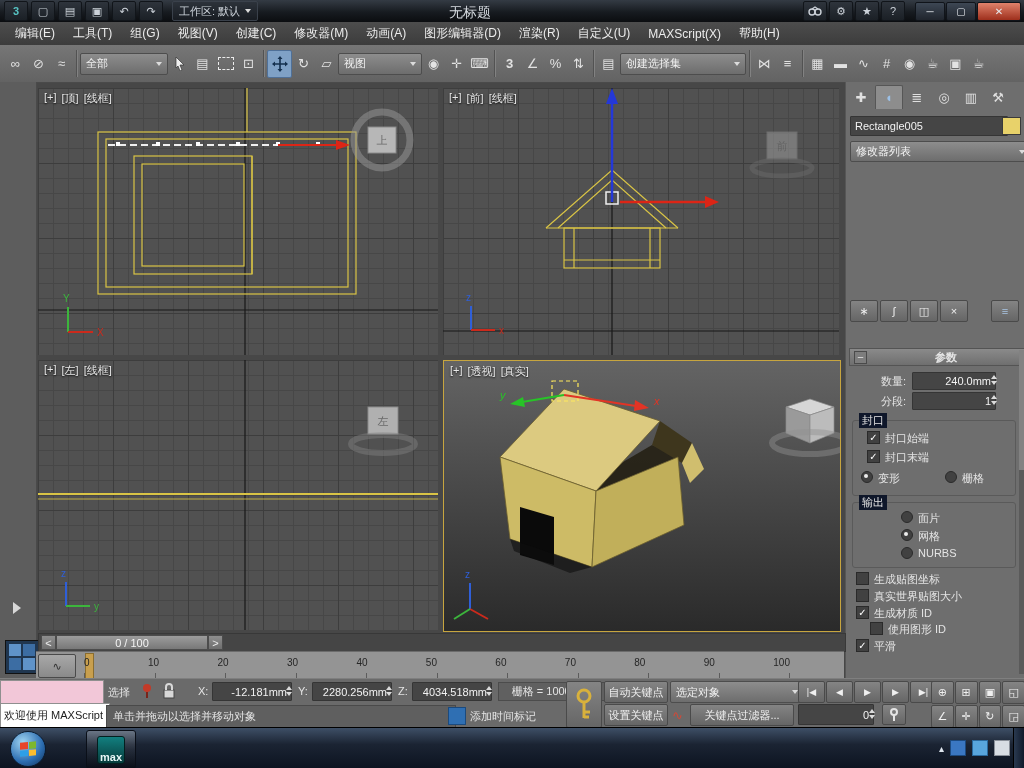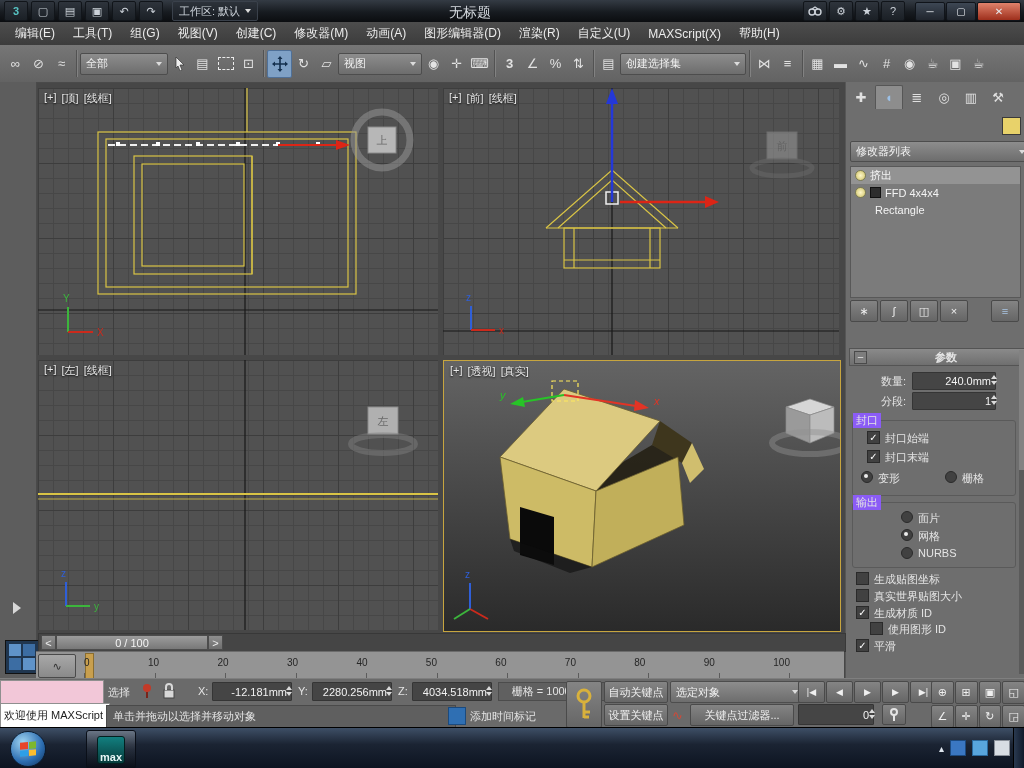--- a/index.html
+++ b/index.html
@@ -40,21 +40,21 @@
   .ptab{width:26px;height:23px;display:flex;align-items:center;justify-content:center;color:#e0e0e0;font-size:13px;border-radius:2px 2px 0 0}
   .ptab.active{background:#8d8d8d;border:1px solid #565656;border-bottom:none;color:#9cc1e8}
   .fld{background:#454545;border:1px solid #353535;color:#f2f2f2;display:flex;align-items:center;padding:0 4px;border-radius:1px}
   .fld.right{justify-content:flex-end}
   .spin{display:flex;flex-direction:column;gap:2px;justify-content:center;width:11px;align-items:center}
   .chk{width:11px;height:11px;background:#414141;border:1px solid #2a2a2a;display:flex;align-items:center;justify-content:center;font-size:10px;color:#fff;flex:none}
   .chk.on::after{content:"✓";margin-top:-1px}
   .rad{width:10px;height:10px;border-radius:50%;background:#414141;border:1px solid #2a2a2a;position:relative;flex:none}
   .rad.on::after{content:"";position:absolute;left:2px;top:2px;width:4px;height:4px;border-radius:50%;background:#ededed}
   .grp{position:absolute;border:1px solid #5a5a5a;border-radius:3px}
-  .grp-title{position:absolute;top:-8px;left:0;background:#8b5cf6;padding:0 3px}
+  .grp-title{position:absolute;top:-8px;left:6px;background:#0f172a;padding:0 3px}
   .rowlab{display:flex;align-items:flex-start;gap:5px;position:absolute;white-space:nowrap}
   .rollout{background:linear-gradient(#8a8a8a,#6f6f6f);border:1px solid #545454;display:flex;align-items:center;font-weight:bold}
   .btn{background:linear-gradient(#848484,#666666);border:1px solid #4a4a4a;border-radius:2px;display:flex;align-items:center;justify-content:center;color:#f0f0f0}
   .stack-row{height:17px;display:flex;align-items:center;gap:4px;padding:0 4px;color:#f4f4f4;white-space:nowrap}
   .bulb{width:9px;height:9px;border-radius:50%;background:radial-gradient(#fdf6c8,#cfc267);border:1px solid #7c7c52;flex:none}
   
   .statusbar{background:#6a6a6a;border-top:1px solid #7f7f7f}
   .ruler{background:#949494;border-top:1px solid #6c6c6c;border-bottom:1px solid #555}
   .tick-num{color:#262626;font-size:10px}
   
@@ -332,40 +332,29 @@
 
   <div class="abs panel" style="left:845px;top:82px;width:179px;height:596px">
     <div class="flex" style="padding:3px 2px 0 2px;gap:1px">
       <div class="ptab">✚</div>
       <div class="ptab active">◖</div>
       <div class="ptab">≣</div>
       <div class="ptab">◎</div>
       <div class="ptab">▥</div>
       <div class="ptab">⚒</div>
     </div>
+    <div class="abs fld" style="left:4px;top:34px;width:148px;height:18px">
+      <span>Rectangle005</span>
+    </div>
     <div class="abs" style="left:156px;top:35px;width:17px;height:16px;background:#e8d26a;border:1px solid #3a3a3a"></div>
     <div class="abs dd" style="left:4px;top:59px;width:169px;height:19px">
       <span>修改器列表</span>
       <span class="tri-dn" style="margin-left:auto"></span>
     </div>
 
-    <div class="abs" style="left:4px;top:84px;width:169px;height:130px;background:#7b7b7b;border:1px solid #585858">
-      <div class="stack-row" style="background:#939393">
-        <span class="bulb"></span>
-        <span>挤出</span>
-      </div>
-      <div class="stack-row">
-        <span class="bulb"></span>
-        <span style="width:9px;height:9px;background:#2d2d2d;border:1px solid #111;flex:none"></span>
-        <span>FFD 4x4x4</span>
-      </div>
-      <div class="stack-row" style="padding-left:24px">
-        <span>Rectangle</span>
-      </div>
-    </div>
 
     <div class="abs flex" style="left:4px;top:218px;width:169px;height:22px;gap:2px">
       <div class="btn" style="width:26px;height:20px">∗</div>
       <div class="btn" style="width:26px;height:20px">∫</div>
       <div class="btn" style="width:26px;height:20px">◫</div>
       <div class="btn" style="width:26px;height:20px">×</div>
       <div class="btn" style="width:26px;height:20px;margin-left:auto;color:#a9c6e4">≡</div>
     </div>
 
     <div class="abs rollout" style="left:3px;top:266px;width:171px;height:16px;padding:0 4px">

